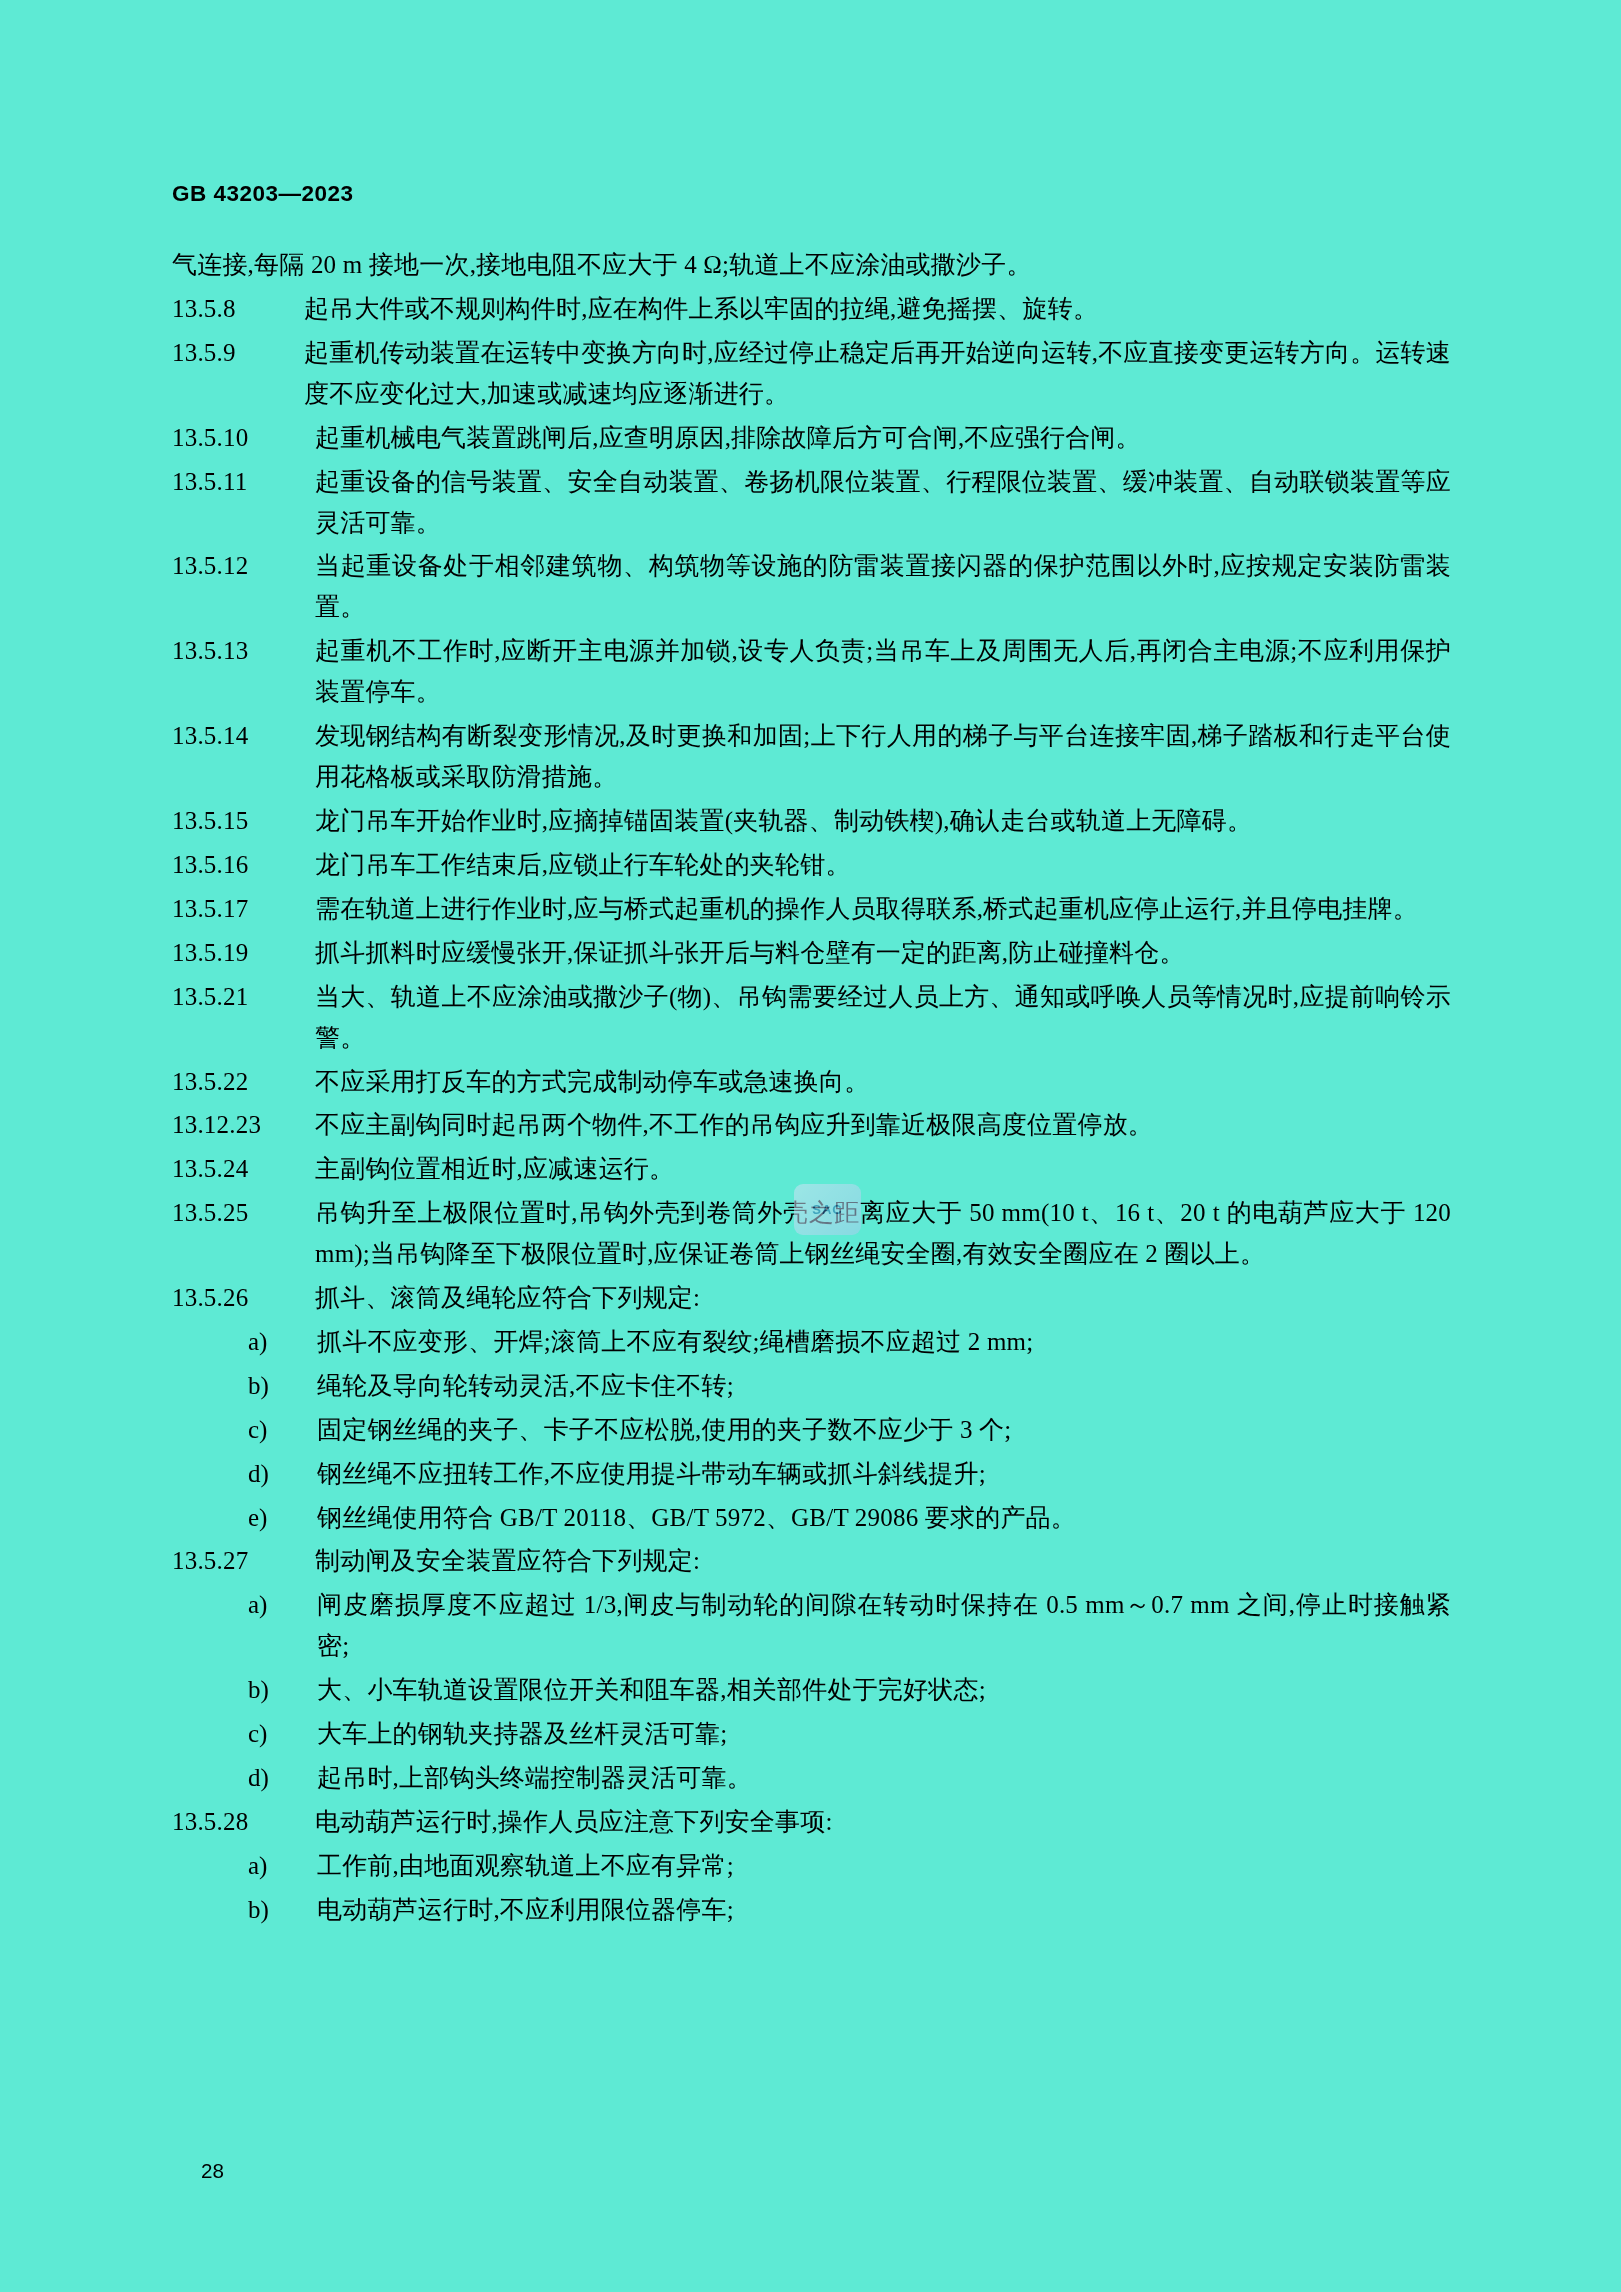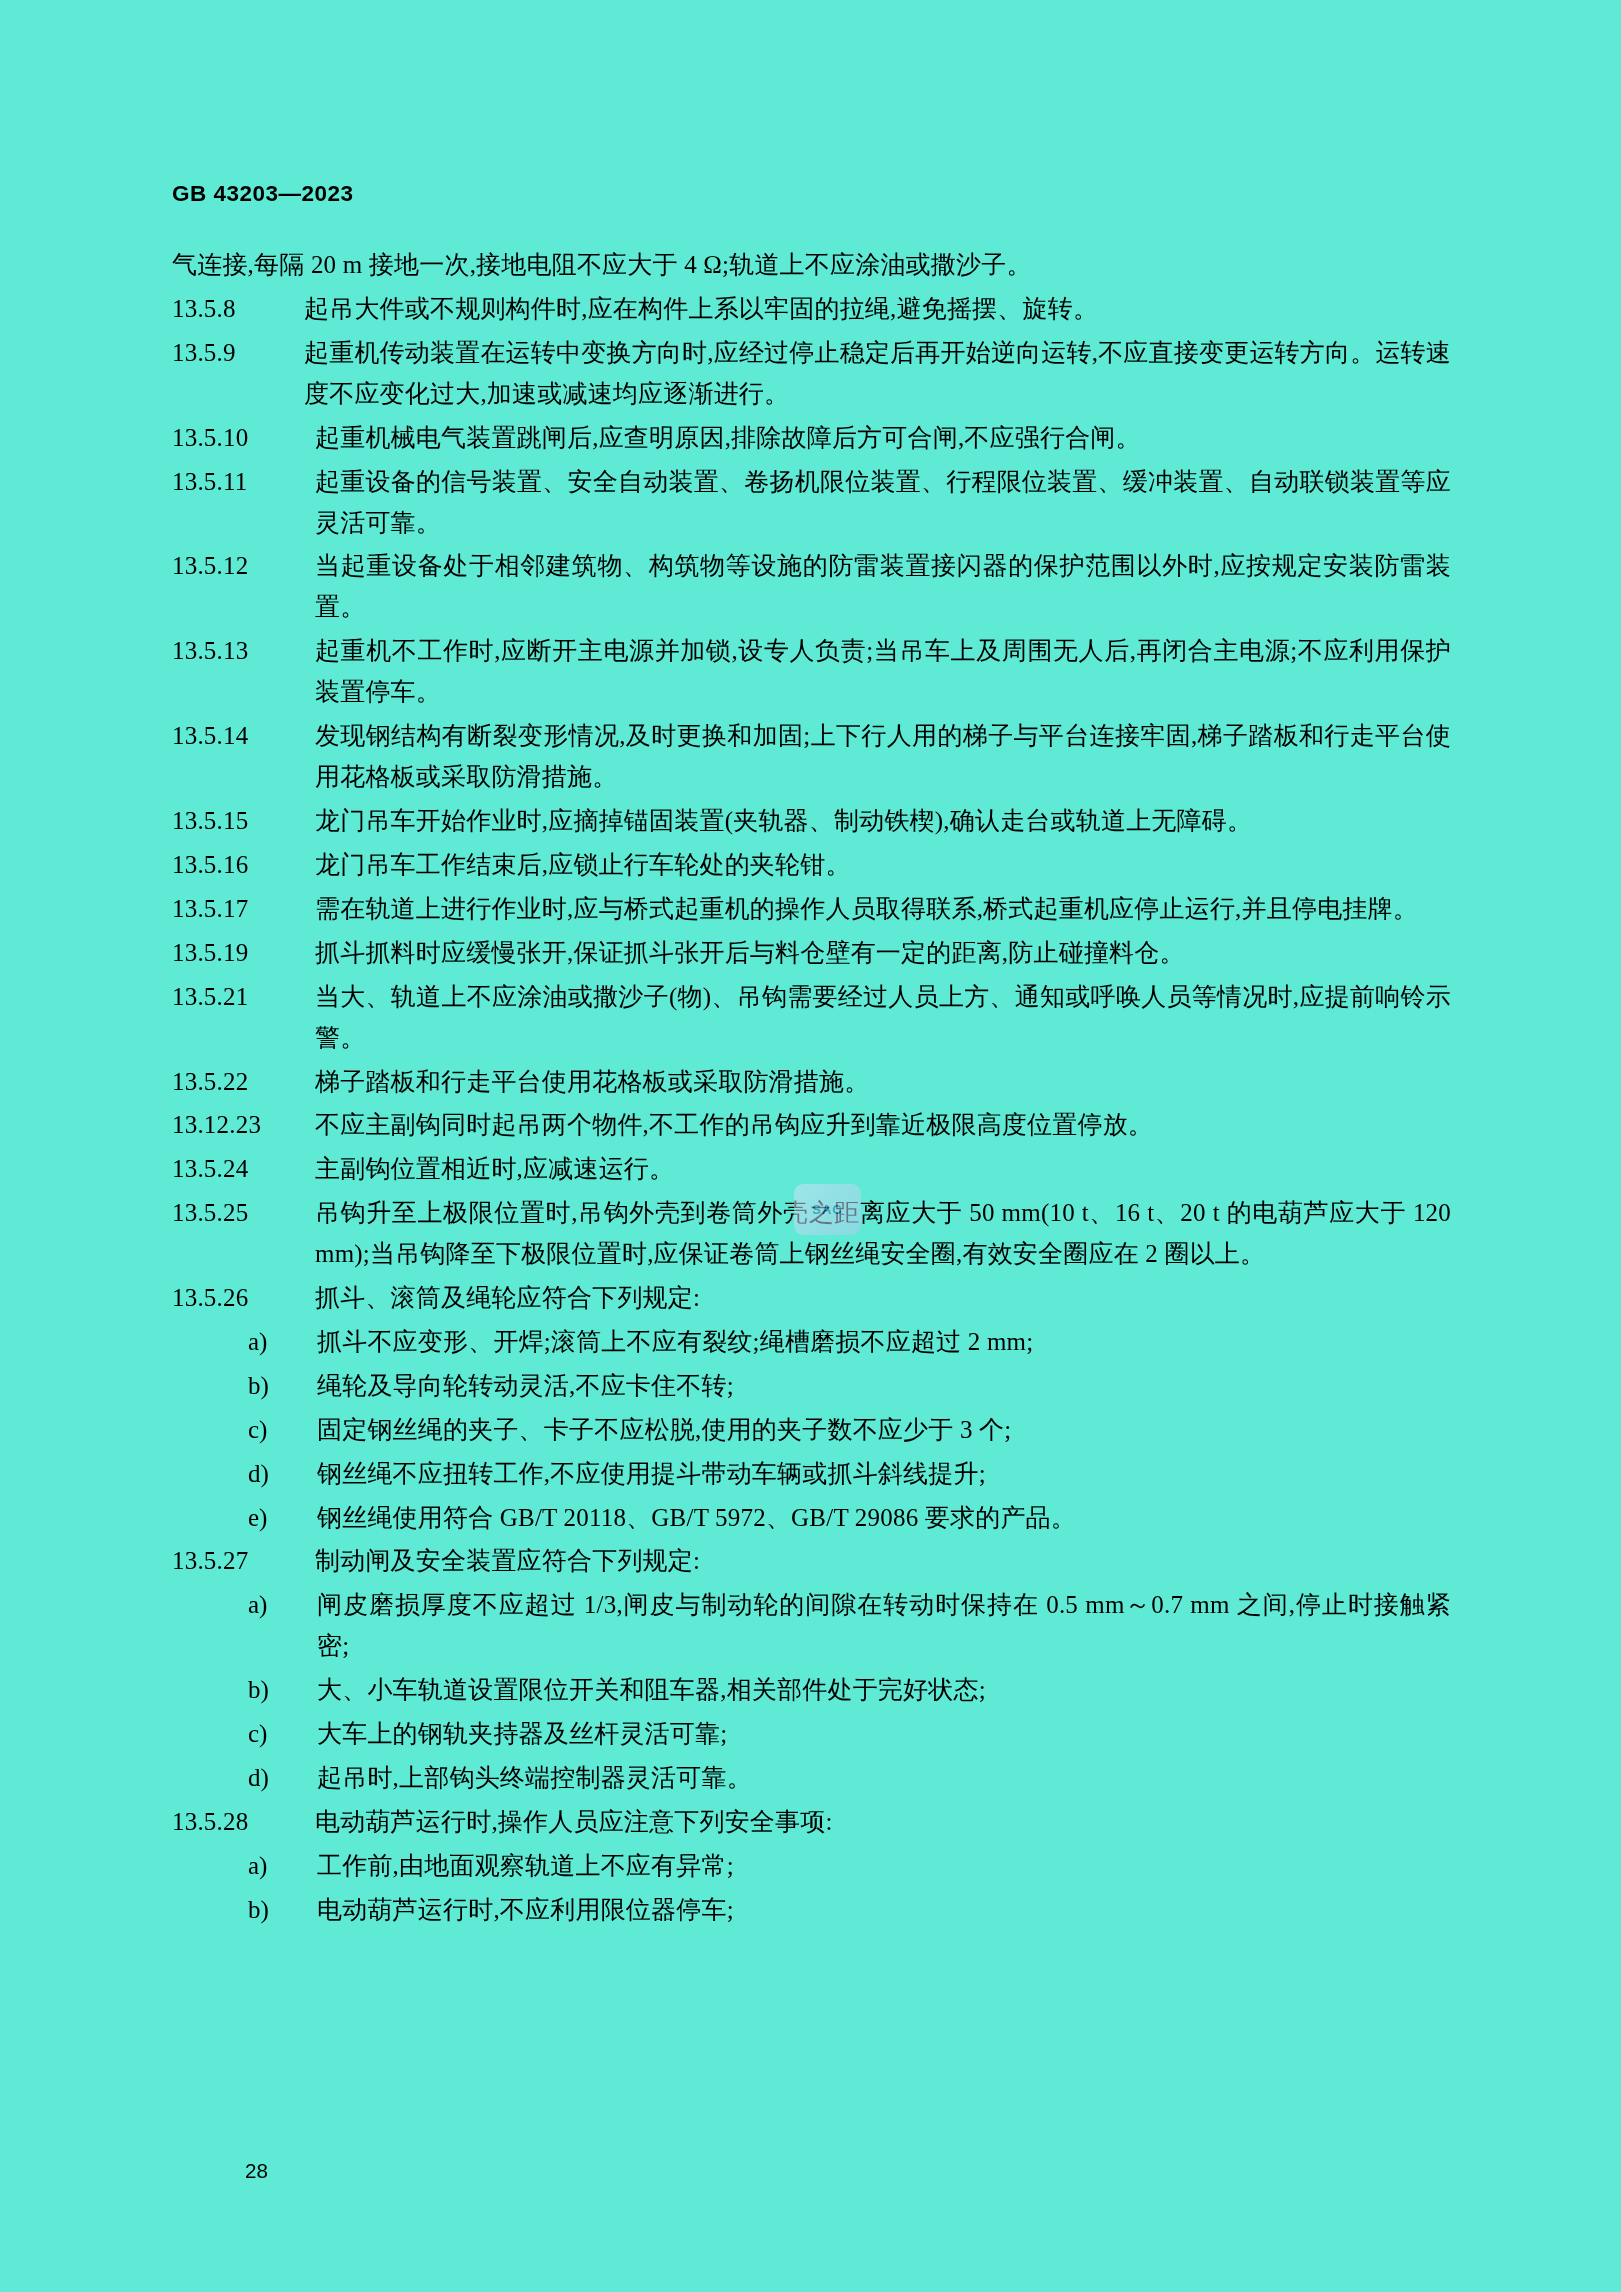--- a/index.html
+++ b/index.html
@@ -84,21 +84,20 @@
     text-justify: inter-ideograph;
     letter-spacing: 0.2px;
   }
   .page-number {
     position: absolute;
     left: 201px;
     top: 2159px;
     font-family: "Liberation Sans", sans-serif;
     font-size: 20.6px;
     color: #000;
-    margin-left: 44px;
   }
   .watermark {
     position: absolute;
     left: 794px;
     top: 1184px;
     width: 67px;
     height: 51px;
     opacity: 0.55;
     pointer-events: none;
   }
@@ -185,21 +184,21 @@
     </div>
 
 
     <div class="clause">
       <span class="clause-num w2">13.5.21</span>
       <span class="clause-body">当大、轨道上不应涂油或撒沙子(物)、吊钩需要经过人员上方、通知或呼唤人员等情况时,应提前响铃示警。</span>
     </div>
 
     <div class="clause">
       <span class="clause-num w2">13.5.22</span>
-      <span class="clause-body">梯子踏板和行走平台使用花格板或采取防滑措施。</span>
+      <span class="clause-body">不应采用打反车的方式完成制动停车或急速换向。</span>
     </div>
 
     <div class="clause">
       <span class="clause-num w2">13.12.23</span>
       <span class="clause-body">不应主副钩同时起吊两个物件,不工作的吊钩应升到靠近极限高度位置停放。</span>
     </div>
 
     <div class="clause">
       <span class="clause-num w2">13.5.24</span>
       <span class="clause-body">主副钩位置相近时,应减速运行。</span>

